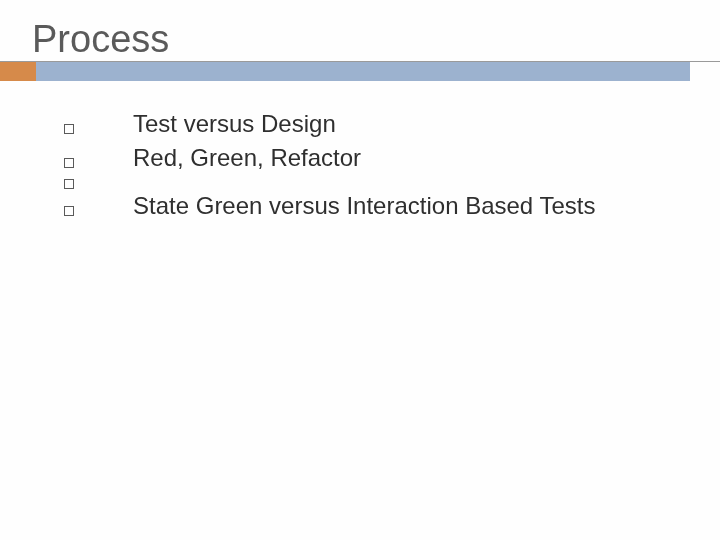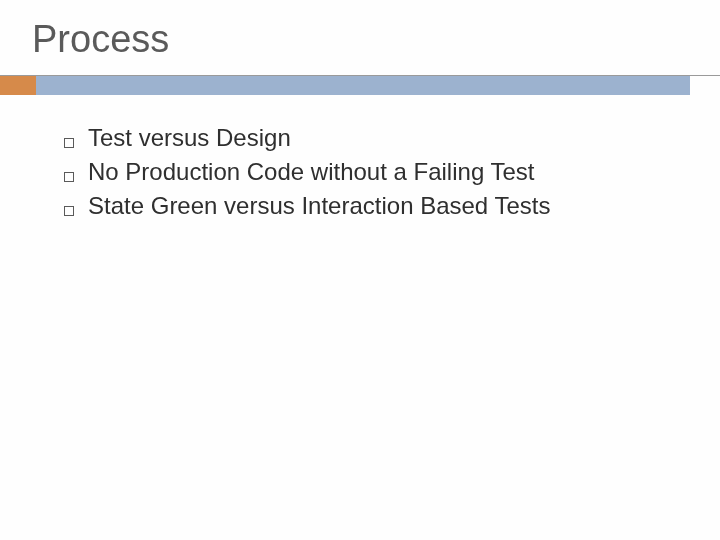--- a/index.html
+++ b/index.html
@@ -14,21 +14,20 @@
       width: 720px;
       height: 540px;
       padding: 18px 30px 0 30px;
     }
     .title {
       font-size: 38px;
       font-weight: 400;
       color: #5a5a5a;
       font-family: Arial, Helvetica, sans-serif;
       margin-left: 2px;
-      margin-bottom: 14px;
     }
     .rule-row {
       width: 100%;
       display: flex;
       border-top: 1px solid #9a9a9a;
       margin-left: -30px;
       width: 720px;
     }
     .rule-accent {
       width: 36px;
@@ -42,20 +41,21 @@
       margin-right: 30px;
     }
     .content {
       margin-top: 28px;
       margin-left: 34px;
     }
     .bullet-item {
       display: flex;
       align-items: baseline;
       margin-bottom: 4px;
+      gap: 45px;
     }
     .bullet-box {
       width: 10px;
       height: 10px;
       border: 1.4px solid #5a5a5a;
       display: inline-block;
       margin-right: 14px;
       position: relative;
       top: 2px;
       flex-shrink: 0;
@@ -75,20 +75,23 @@
     <div class="rule-accent"></div>
     <div class="rule-band"></div>
   </div>
   <div class="content">
     <div class="bullet-item">
       <span class="bullet-box"></span>
       <span class="bullet-text">Test versus Design</span>
     </div>
     <div class="bullet-item">
       <span class="bullet-box"></span>
-      <span class="bullet-text">No Production Code without a Failing Test</span>
+      <span class="bullet-text">Red, Green, Refactor</span>
+    </div>
+    <div class="bullet-item">
+      <span class="bullet-box"></span>
     </div>
     <div class="bullet-item">
       <span class="bullet-box"></span>
       <span class="bullet-text">State Green versus Interaction Based Tests</span>
     </div>
   </div>
 </div>
 
 </body></html>

